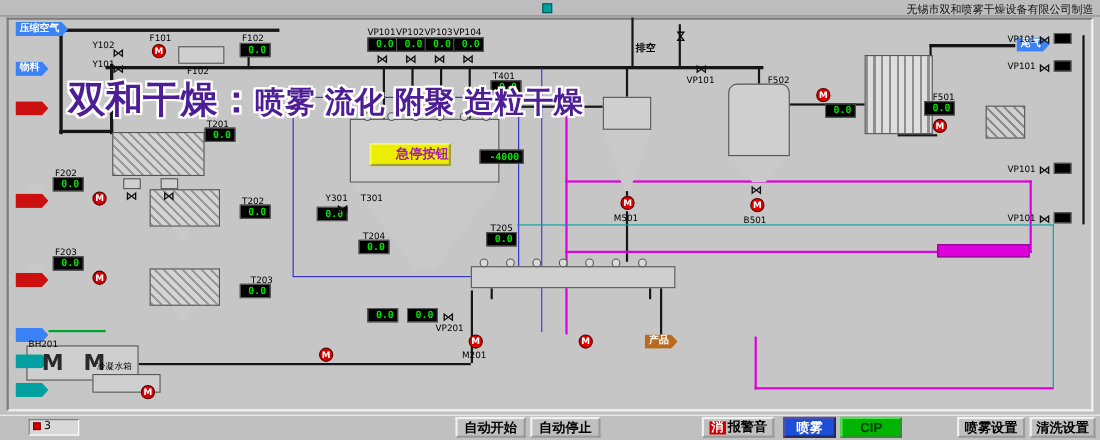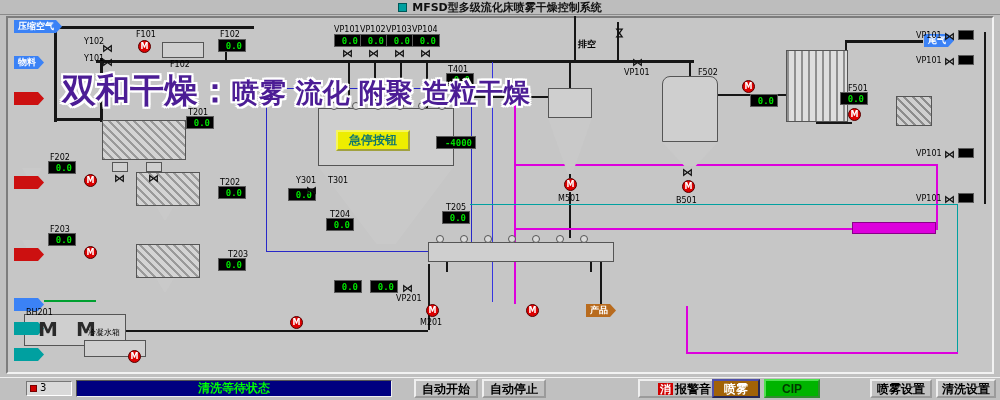--- a/index.html
+++ b/index.html
@@ -29,39 +29,39 @@
   .pipe.mag{background:#dd00dd}.pipe.blue{background:#3535e0}.pipe.teal{background:#00a0a0}.pipe.green{background:#00a030}
   .bluebox{position:absolute;border:1px solid #2828c8;z-index:1}
   .vessel{position:absolute;background:#cfcfcf;border:1px solid #555;z-index:3}
   .cone{position:absolute;background:#c9c9c9;z-index:3}
   .hatch{position:absolute;border:1px solid #555;background:repeating-linear-gradient(45deg,#9a9a9a 0 2px,#d4d4d4 2px 6px);z-index:3}
   .xhatch{position:absolute;border:1px solid #555;z-index:3;
           background:repeating-linear-gradient(45deg,#8d8d8d 0 2px,#d0d0d0 2px 6px),repeating-linear-gradient(-45deg,#8d8d8d 0 2px,rgba(0,0,0,0) 2px 6px)}
   .stripes{position:absolute;border:1px solid #555;background:repeating-linear-gradient(90deg,#8f8f8f 0 2px,#dedede 2px 7px);z-index:3}
   .circle{position:absolute;width:8px;height:8px;border-radius:50%;background:#dadada;border:1px solid #555;z-index:4}
   .motor{position:absolute;font-size:20px;font-weight:bold;color:#2a2a2a;z-index:6;line-height:26px}
-  .estop{position:absolute;background:#eded00;border:2px outset #f5f560;font-size:12px;font-weight:bold;color:#0f766e;text-align:center;z-index:9;line-height:17px}
+  .estop{position:absolute;background:#eded00;border:2px outset #f5f560;font-size:12px;font-weight:bold;color:#a21caf;text-align:right;z-index:9;line-height:17px}
   .magbox{position:absolute;background:#dd00dd;border:1px solid #880088;z-index:5}
   .statusbar{position:absolute;left:0;top:377px;width:1000px;height:23px;background:#c0c0c0;border-top:1px solid #f0f0f0;z-index:20}
   .counter{position:absolute;left:26px;top:381px;width:46px;height:15px;background:#d9d9d9;border:1px solid;border-color:#777 #fff #fff #777;font-size:10px;line-height:12px;padding-left:3px;z-index:21}
   .counter .chip{display:inline-block;width:7px;height:7px;background:#d00000;border:1px solid #700;margin-right:3px;vertical-align:middle}
   .statusmsg{position:absolute;left:76px;top:380px;width:316px;height:17px;background:#000080;border:1px solid;border-color:#555 #eee #eee #555;color:#00ff00;font-size:12px;font-weight:bold;text-align:center;line-height:15px;z-index:21}
   .btn{position:absolute;top:379px;height:19px;background:#c0c0c0;border:2px outset #efefef;font-size:12px;font-weight:bold;color:#000;text-align:center;line-height:14px;z-index:21;white-space:nowrap}
-  .btn.dark{background:#a16207;color:#fff;border:2px outset #5050a8}
+  .btn.dark{background:#1d4ed8;color:#fff;border:2px outset #5050a8}
   .btn.grn{background:#00b400;color:#003800;border:2px outset #50e050}
   .btn .red-chip{color:#fff;background:#d00000;padding:0 2px;margin-right:2px;font-size:11px}
 </style>
 </head>
 <body>
 
 <div class="stage">
 
   <div class="titlebar">
     <span class="title-icon"></span>
-    <span class="title">MFSD型多级流化床喷雾干燥控制系统</span>
+    <span class="company">无锡市双和喷雾干燥设备有限公司制造</span>
   </div>
 
   <div class="main"></div>
 
   <div class="wm">
     <span class="p1">双和干燥：</span><span class="p2">喷雾 流化 附聚 造粒干燥</span>
   </div>
 
   <div class="pipe" style="left:54px;top:26px;width:200px;height:3px"></div>
   <div class="pipe" style="left:54px;top:26px;width:3px;height:96px"></div>
@@ -242,22 +242,21 @@
   <div class="tag" style="left:26px;top:308px">BH201</div>
   <div class="vessel" style="left:24px;top:314px;width:102px;height:32px"></div>
   <span class="motor" style="left:38px;top:316px">M</span>
   <span class="motor" style="left:76px;top:316px">M</span>
   <div class="vessel" style="left:84px;top:340px;width:62px;height:17px"></div>
   <div class="tag" style="left:88px;top:328px">冷凝水箱</div>
   <span class="pump" style="left:128px;top:350px">M</span>
 
   <div class="statusbar"></div>
   <div class="counter"><span class="chip"></span><span>3</span></div>
-  <div class="statusmsg">清洗等待状态</div>
   <button class="btn" style="left:414px;width:64px">自动开始</button>
   <button class="btn" style="left:482px;width:64px">自动停止</button>
-  <button class="btn" style="left:638px;width:93px"><span class="red-chip">消</span><span>报警音</span></button>
+  <button class="btn" style="left:638px;width:66px"><span class="red-chip">消</span><span>报警音</span></button>
   <button class="btn dark" style="left:712px;width:48px">喷雾</button>
   <button class="btn grn" style="left:764px;width:56px">CIP</button>
   <button class="btn" style="left:870px;width:62px">喷雾设置</button>
   <button class="btn" style="left:936px;width:60px">清洗设置</button>
 
 </div>
 
 </body></html>

